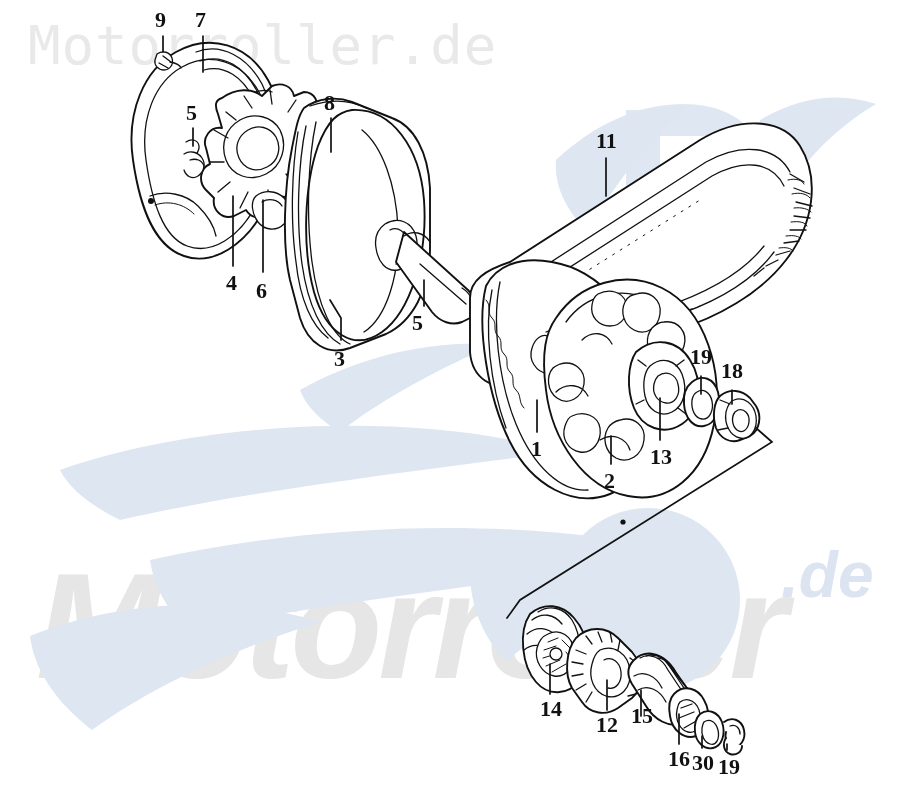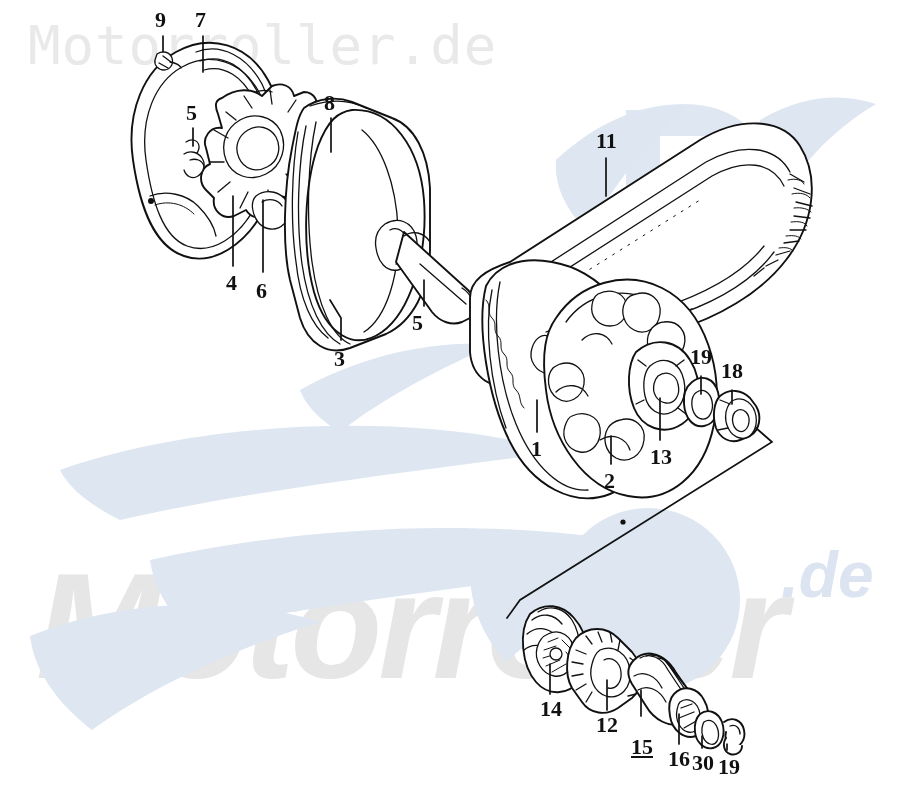--- a/index.html
+++ b/index.html
@@ -356,18 +356,18 @@
   <div class="lbl" style="left:334px;top:348px;">3</div>
   <div class="lbl" style="left:412px;top:312px;">5</div>
   <div class="lbl" style="left:596px;top:130px;">11</div>
   <div class="lbl" style="left:531px;top:438px;">1</div>
   <div class="lbl" style="left:604px;top:470px;">2</div>
   <div class="lbl" style="left:650px;top:446px;text-align:right;">13</div>
   <div class="lbl" style="left:690px;top:346px;">19</div>
   <div class="lbl" style="left:721px;top:360px;">18</div>
   <div class="lbl" style="left:540px;top:698px;">14</div>
   <div class="lbl" style="left:596px;top:714px;">12</div>
-  <div class="lbl" style="left:631px;top:736px;text-decoration:underline;">15</div>
+  <div class="lbl" style="left:631px;top:705px;">15</div>
   <div class="lbl" style="left:668px;top:748px;">16</div>
   <div class="lbl" style="left:692px;top:752px;">30</div>
   <div class="lbl" style="left:718px;top:756px;text-align:center;">19</div>
 
 </div>
 
 </body></html>

